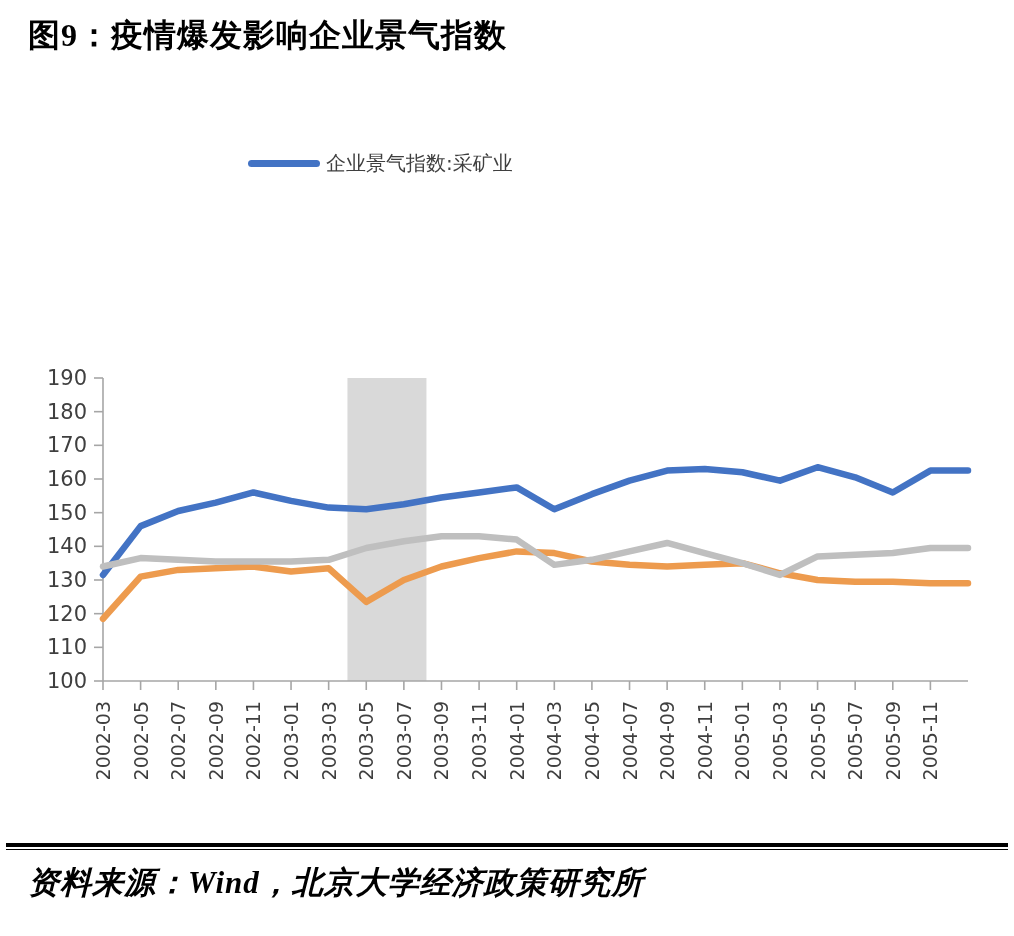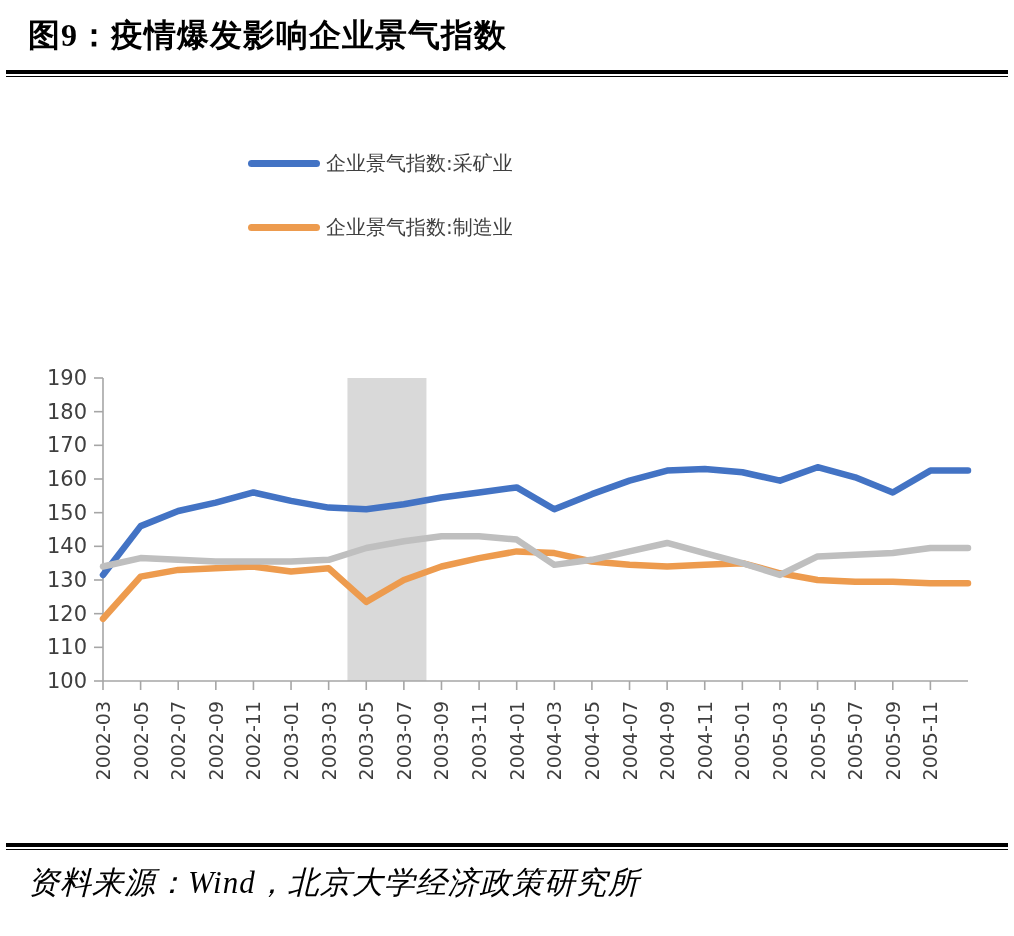--- a/index.html
+++ b/index.html
@@ -14,21 +14,20 @@
     color: #111111;
     overflow: hidden;
     position: relative;
   }
 
   
   .figure {
     position: absolute;
     inset: 0;
     display: flex;
-    flex-direction: column;
   }
 
   .fig-title {
     font-family: "Liberation Serif", "DejaVu Serif", serif;
     font-weight: bold;
     font-size: 32px;
     letter-spacing: 1px;
     color: #000;
     padding: 14px 0 6px 28px;
     white-space: nowrap;
@@ -50,21 +49,21 @@
     border-bottom: 1px solid #000;
     height: 2px;
   }
 
   .fig-source {
     position: absolute;
     left: 28px;
     top: 862px;
     font-family: "Liberation Serif", "DejaVu Serif", serif;
     font-style: italic;
-    font-weight: normal;
+    font-weight: bold;
     font-size: 31px;
     letter-spacing: 1px;
     white-space: nowrap;
     color: #000;
   }
 
   
   .legend {
     position: absolute;
     left: 248px;
@@ -136,24 +135,20 @@
 
 <div class="figure">
 
   <div class="fig-title">图9：疫情爆发影响企业景气指数</div>
   <div class="rule-top"></div>
 
   <div class="legend" id="legend">
       <div class="legend-row">
         <span class="legend-swatch" style="background: rgb(67, 115, 196);"></span>
         <span class="legend-label">企业景气指数:采矿业</span>
-      </div>
-      <div class="legend-row">
-        <span class="legend-swatch" style="background: rgb(237, 155, 78);"></span>
-        <span class="legend-label">企业景气指数:制造业</span>
       </div>
     </div>
 
   <div class="chart-wrap">
     <svg class="chart-svg" id="chart" width="1014" height="470" viewBox="0 0 1014 470">
         <rect x="347.4565217391304" y="23" width="78.9782608695653" height="303" fill="#D9D9D9" class="shade-band"></rect>
         <path d="M103 23 L103 326" class="axis-line"></path>
         <line x1="94" y1="326" x2="103" y2="326" class="tick-mark"></line>
         <text x="87" y="333" text-anchor="end" class="ytick-label">100</text>
         <line x1="94" y1="292.3333333333333" x2="103" y2="292.3333333333333" class="tick-mark"></line>

